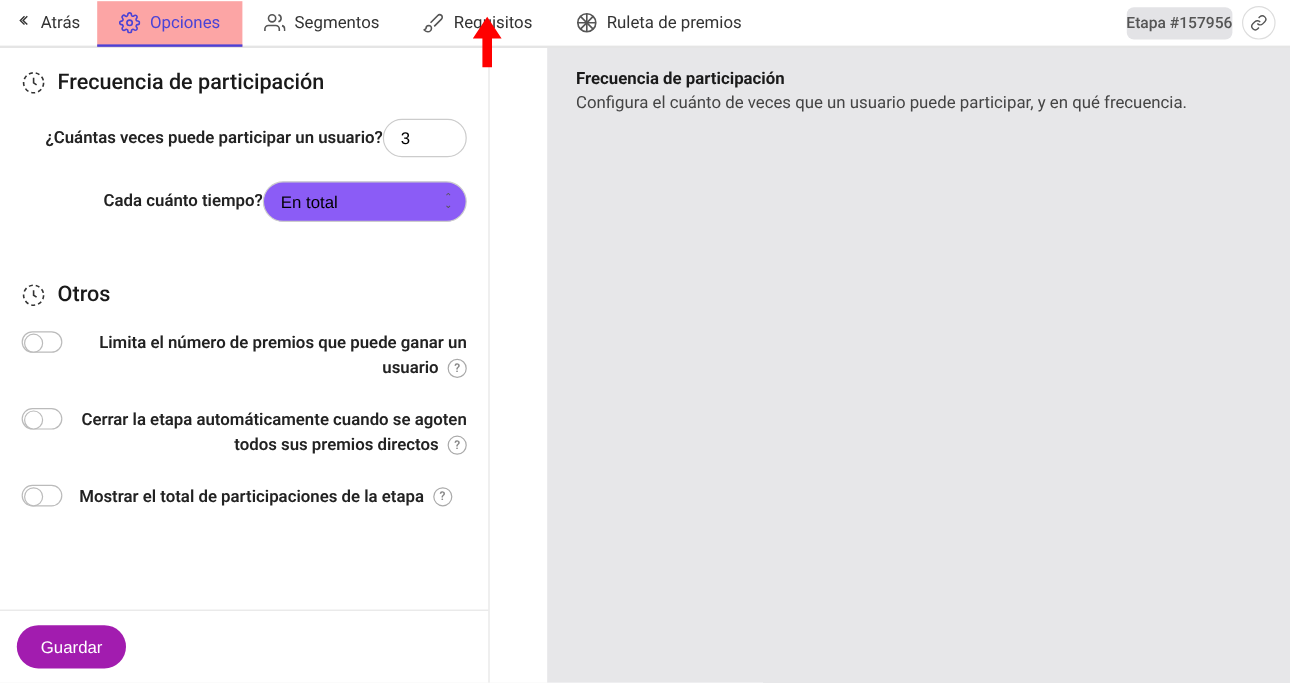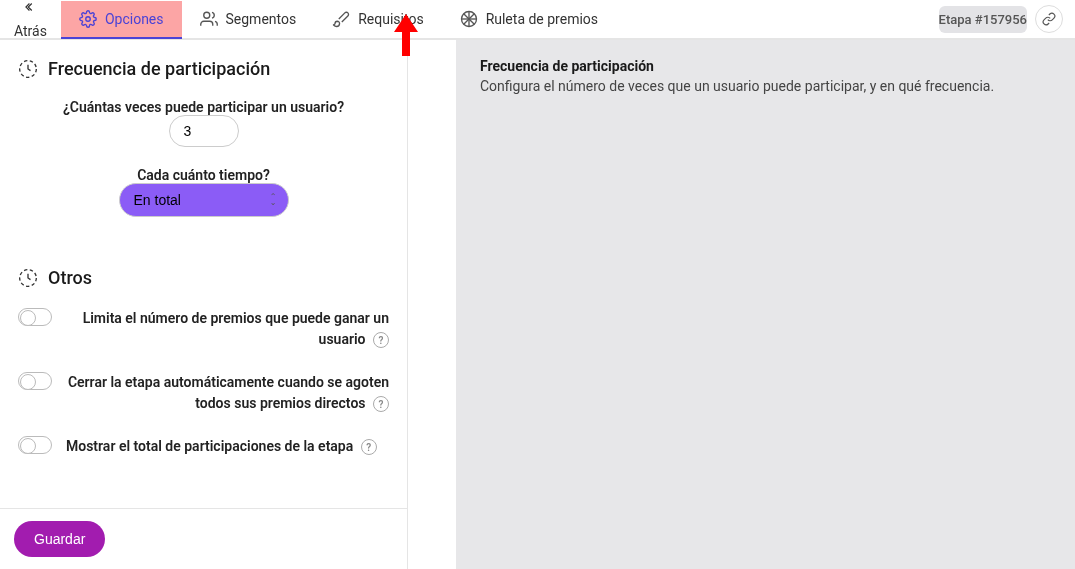--- a/index.html
+++ b/index.html
@@ -1,37 +1,37 @@
 <!DOCTYPE html>
 <html><head>
 <meta charset="utf-8">
 <style>
 * { box-sizing: border-box; margin: 0; padding: 0; }
 body { font-family: -apple-system, BlinkMacSystemFont, "Segoe UI", Roboto, sans-serif; font-size: 14px; color: #1a1a1a; background: #fff; width: 1075px; height: 569px; overflow: hidden; }
 
 .header { display: flex; align-items: center; height: 40px; border-bottom: 2px solid #e5e5e5; background: #fff; }
-.back-btn { display: flex; align-items: center; gap: 6px; padding: 0 14px; height: 100%; cursor: pointer; color: #333; flex-direction: column; }
+.back-btn { display: flex; align-items: center; gap: 6px; padding: 0 14px; height: 100%; cursor: pointer; color: #333; }
 .tab { display: flex; align-items: center; gap: 8px; padding: 0 18px; height: 100%; cursor: pointer; color: #333; border-bottom: 2px solid transparent; margin-bottom: -2px; }
 .tab.active { background: #fca5a5; color: #4a42d6; border-bottom: 2px solid #4a42d6; }
 .tab.active .tab-icon svg { stroke: #4a42d6; }
 .tab-icon { display: flex; align-items: center; }
 .tab-icon svg { stroke: #555; }
 .spacer { flex: 1; }
 .stage-badge { background: #e3e3e6; color: #555; padding: 6px 0; border-radius: 6px; font-size: 13px; font-weight: 500; margin-right: 8px; }
 .link-icon { width: 28px; height: 28px; border: 1px solid #ddd; border-radius: 50%; display: flex; align-items: center; justify-content: center; margin-right: 12px; cursor: pointer; }
 
 .body { display: flex; height: calc(100% - 40px); gap: 48px; }
 .left-panel { width: 408px; border-right: 1px solid #e5e5e5; display: flex; flex-direction: column; padding: 0; position: relative; }
 .left-scroll { flex: 1; overflow-y: auto; padding: 18px 18px 0 18px; }
 .right-panel { flex: 1; background: #e7e7e9; padding: 18px 24px; }
 
 .section-title { display: flex; align-items: center; gap: 10px; font-size: 18px; font-weight: 500; margin-bottom: 20px; }
 .section-icon { display: flex; }
 
-.form-row { display: flex; align-items: center; justify-content: flex-end; margin-bottom: 20px; flex-direction: column; }
+.form-row { display: flex; align-items: center; justify-content: flex-end; margin-bottom: 20px; }
 .form-label { font-weight: 600; font-size: 14px; color: #222; }
 .num-input { width: 70px; height: 32px; border: 1px solid #ccc; border-radius: 20px; padding: 0 14px; font-size: 14px; }
 .select { width: 170px; height: 34px; border: 1px solid #ccc; border-radius: 20px; padding: 0 14px; font-size: 14px; background: #8b5cf6; appearance: none; position: relative; }
 .select-wrap { position: relative; display: inline-block; }
 .select-wrap::after { content: "⌃\A⌄"; white-space: pre; font-size: 8px; line-height: 6px; position: absolute; right: 12px; top: 50%; transform: translateY(-50%); color: #555; pointer-events: none; }
 
 .divider { height: 30px; }
 
 .toggle-row { display: flex; align-items: flex-start; gap: 14px; margin-bottom: 22px; }
 .toggle { width: 34px; height: 18px; background: #fff; border: 1px solid #bbb; border-radius: 10px; position: relative; cursor: pointer; flex-shrink: 0; }
@@ -174,21 +174,21 @@
         </div>
       </div>
     </div>
     <div class="footer">
       <button class="save-btn">Guardar</button>
     </div>
   </div>
 
   <div class="right-panel">
     <div class="desc-title">Frecuencia de participación</div>
-    <div class="desc-text">Configura el número de veces que un usuario puede participar, y en qué frecuencia.</div>
+    <div class="desc-text">Configura el cuánto de veces que un usuario puede participar, y en qué frecuencia.</div>
   </div>
 </div>
 
 <div class="arrow-overlay">
   <svg width="40" height="50" viewBox="0 0 40 50">
       <path d="M20 2 L32 20 L24 20 L24 44 L16 44 L16 20 L8 20 Z" fill="#ff0000"></path>
     </svg>
 </div>
 
 </body></html>

